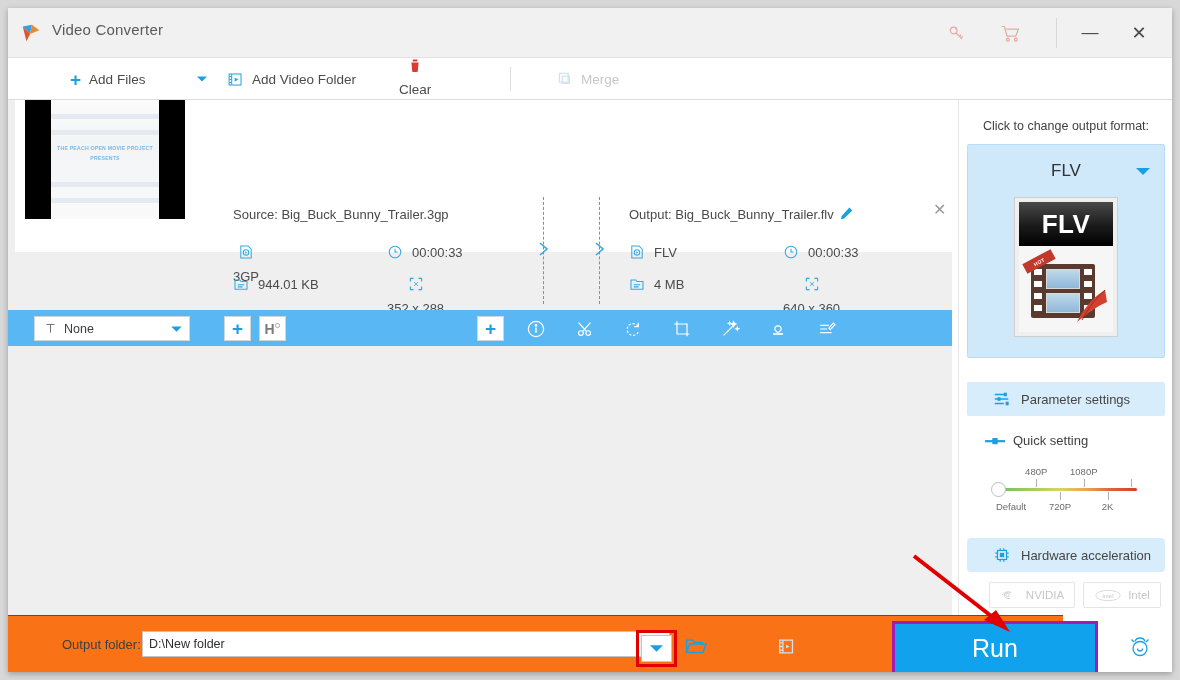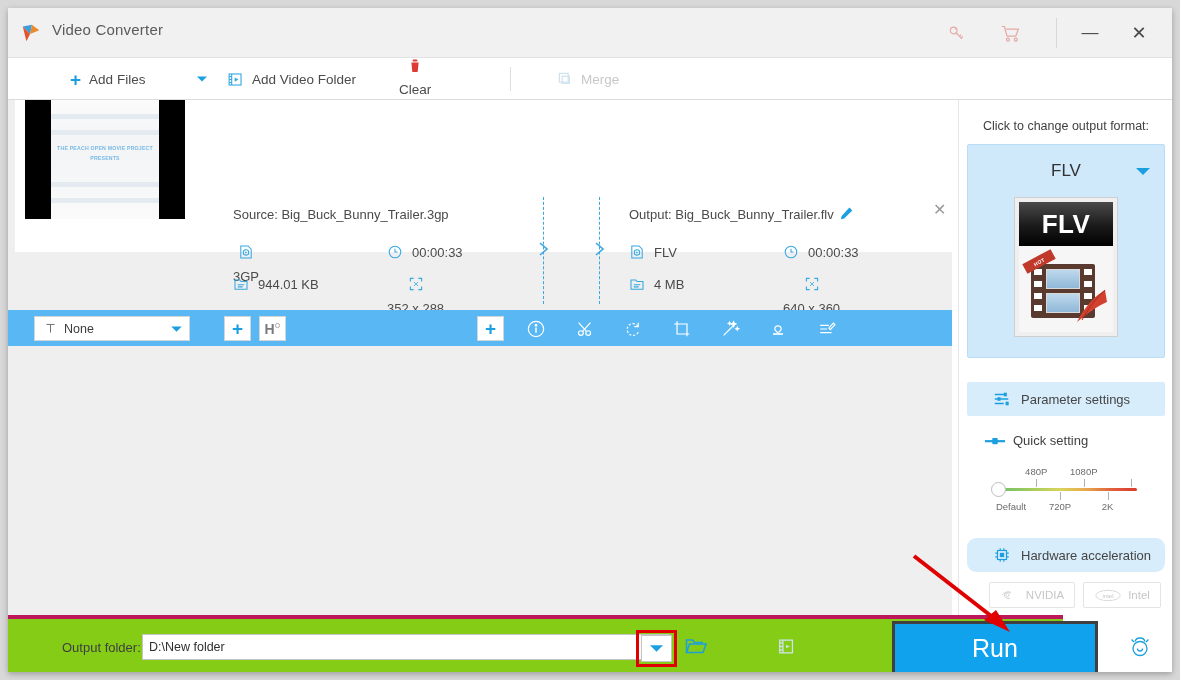--- a/index.html
+++ b/index.html
@@ -253,37 +253,37 @@
   .sl-tick.up   { top: 13px; height: 8px; }
   .sl-tick.down { top: 26px; height: 8px; }
   .sl-lab {
     position: absolute; font-size: 9.5px; color: #6b6b6b;
     transform: translateX(-50%); white-space: nowrap;
   }
   .sl-lab.up   { top: 0px; }
   .sl-lab.down { top: 35px; }
   .hw-btn {
     position: absolute; left: 8px; top: 438px; width: 198px; height: 34px;
-    background: #d8edfb; border-radius: 9px;
+    background: #d8edfb; border-radius: 4px;
     display: flex; align-items: center; gap: 10px; padding-left: 26px;
     font-size: 13px; color: #454545; cursor: pointer;
   }
   .vendor {
     position: absolute; top: 482px; height: 26px;
     border: 1px solid #e4e4e4; border-radius: 2px;
     display: flex; align-items: center; justify-content: center; gap: 6px;
     font-size: 11.5px; color: #c7c7c7; cursor: default;
   }
   .v-nvidia { left: 30px; width: 86px; }
   .v-intel  { left: 124px; width: 78px; }
 
   
   .bottom {
     position: absolute; left: 0; top: 607px; width: 1055px; height: 57px;
-    background: #84cc16; border-top: 4px solid #be185d;
+    background: #f97316; border-top: 1px solid #be185d;
   }
   .of-label {
     position: absolute; left: 54px; top: 21px;
     font-size: 13px; color: #3f3f3f;
   }
   .of-input {
     position: absolute; left: 134px; top: 15px; width: 528px; height: 26px;
     border: 1px solid #c4c4c4; background: #fff;
     font-family: "Liberation Sans", sans-serif; font-size: 12.5px;
     color: #2f2f2f; padding: 0 6px; outline: none;
@@ -297,21 +297,21 @@
   .of-folder {
     position: absolute; left: 675px; top: 625px; width: 26px; height: 26px;
     display: flex; align-items: center; justify-content: center; cursor: pointer;
   }
   .of-list {
     position: absolute; left: 766px; top: 625px; width: 26px; height: 26px;
     display: flex; align-items: center; justify-content: center; cursor: pointer;
   }
   .run-btn {
     position: absolute; left: 884px; top: 613px; width: 206px; height: 54px;
-    background: #11a2ee; border: 3px solid #404040;
+    background: #11a2ee; border: 3px solid #a21caf;
     display: flex; align-items: center; justify-content: center;
     color: #fff; font-size: 25px; cursor: pointer;
   }
   .alarm {
     position: absolute; left: 1118px; top: 625px; width: 28px; height: 28px;
     display: flex; align-items: center; justify-content: center; cursor: pointer;
   }
   .arrow-anno {
     position: absolute; left: 898px; top: 540px; width: 120px; height: 90px;
     pointer-events: none;

